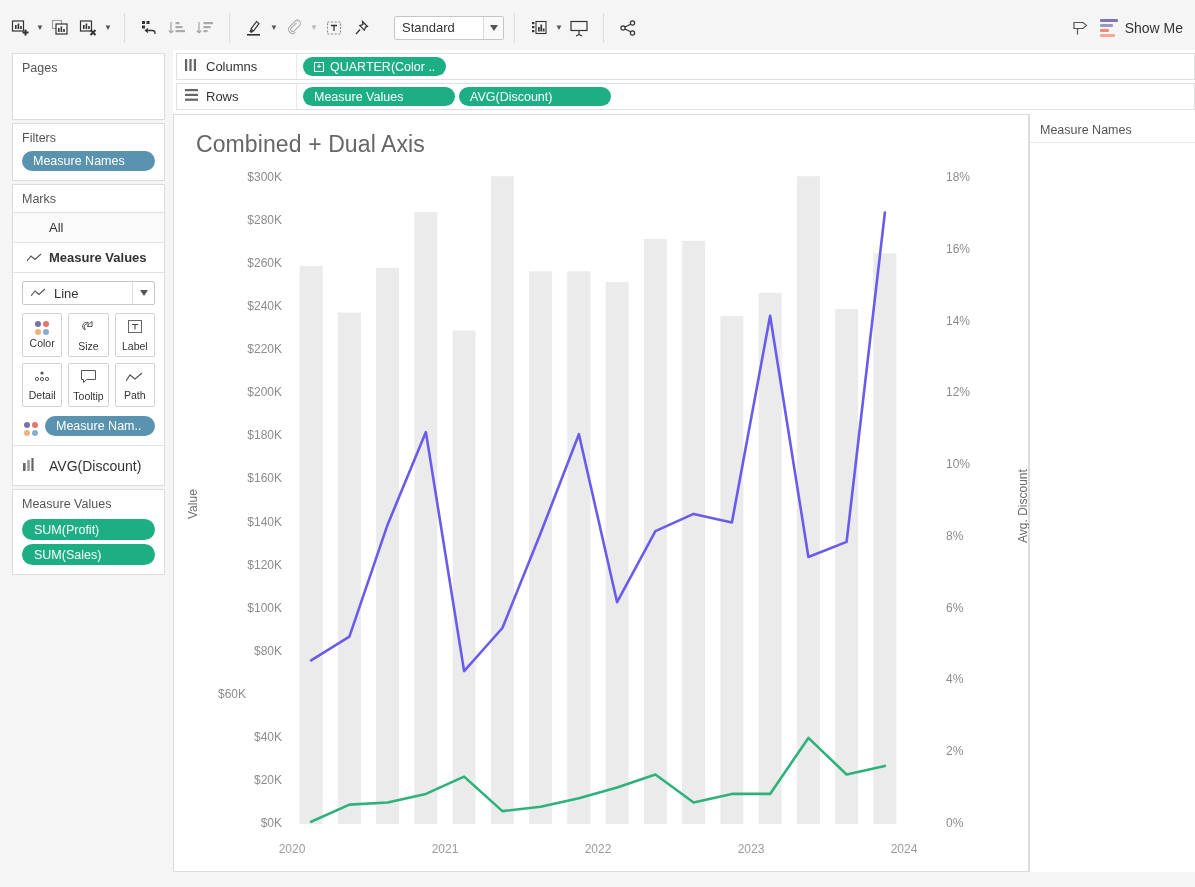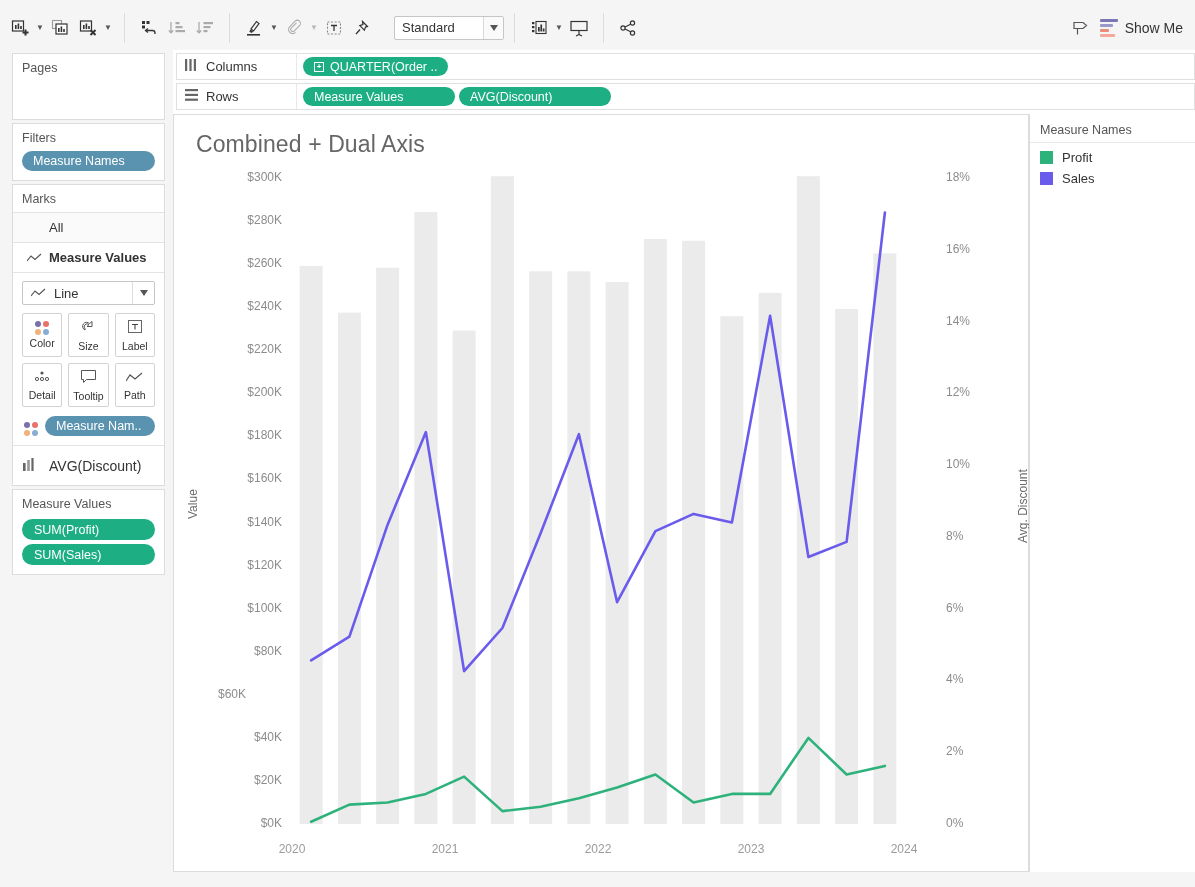--- a/index.html
+++ b/index.html
@@ -316,21 +316,21 @@
             <rect x="0" y="0" width="2.2" height="12" fill="#666"></rect>
             <rect x="4.4" y="0" width="2.2" height="12" fill="#666"></rect>
             <rect x="8.8" y="0" width="2.2" height="12" fill="#666"></rect>
           </svg>
       </span>
       <span>Columns</span>
     </div>
     <div class="shelf-drop">
       <span class="pill green">
         <span class="plusbox">+</span>
-        <span>QUARTER(Order ..</span>
+        <span>QUARTER(Color ..</span>
       </span>
     </div>
   </div>
   <div class="shelf-row">
     <div class="shelf-label">
       <span>
         <svg width="13" height="12" viewBox="0 0 13 12">
             <rect x="0" y="0" width="13" height="2.2" fill="#666"></rect>
             <rect x="0" y="4.8" width="13" height="2.2" fill="#666"></rect>
             <rect x="0" y="9.6" width="13" height="2.2" fill="#666"></rect>
@@ -542,25 +542,15 @@
       <div class="xtick" style="left: 424px; top: 727px;">2022</div>
       <div class="xtick" style="left: 577px; top: 727px;">2023</div>
       <div class="xtick" style="left: 730px; top: 727px;">2024</div>
       <div class="axis-title" style="left: 12px; top: 404px; transform: rotate(-90deg);">Value</div>
       <div class="axis-title" style="left: 842px; top: 428px; transform: rotate(-90deg);">Avg. Discount</div>
     </div>
 </div>
 
 <div class="legend">
   <div class="legend-title">Measure Names</div>
-  <div style="padding-top:4px">
-    <div class="legend-item">
-      <span class="legend-swatch" style="background:#2eb27c"></span>
-      <span class="legend-label">Profit</span>
-    </div>
-    <div class="legend-item">
-      <span class="legend-swatch" style="background:#6a5bec"></span>
-      <span class="legend-label">Sales</span>
-    </div>
-  </div>
 </div>
 
 <div class="bottom-strip"></div>
 
 </body></html>

